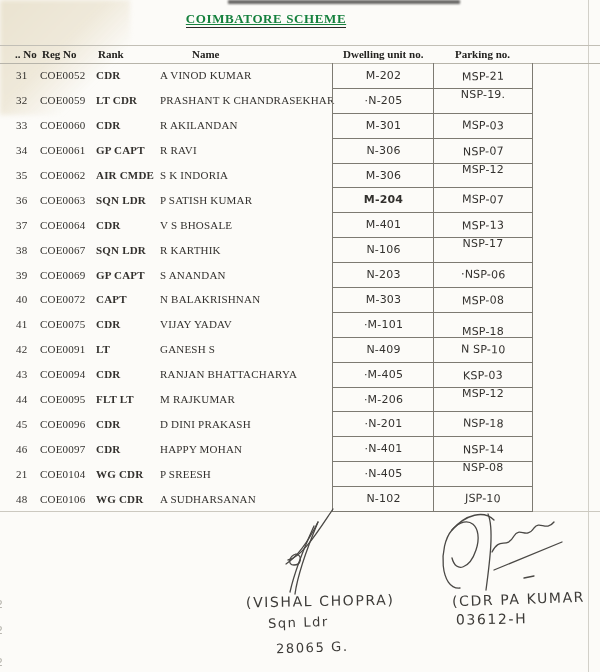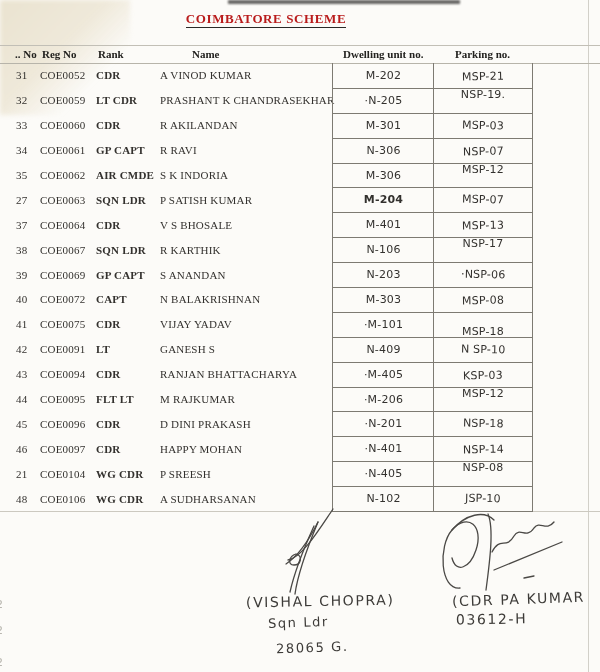--- a/index.html
+++ b/index.html
@@ -12,21 +12,21 @@
     background:linear-gradient(135deg,#eae3d0 0%,#efe9da 45%,rgba(252,251,248,0) 72%);
     filter:blur(2px);}
   .top-band{position:absolute;left:228px;top:0;width:232px;height:4px;background:#4c4b49;
     filter:blur(1px);opacity:.85;}
   .page-edge{position:absolute;left:588px;top:0;width:1px;height:672px;background:#d2d0c9;}
   .bleed-mark{position:absolute;left:-4px;width:10px;color:#b8b6af;font-size:11px;
     font-family:"DejaVu Sans",sans-serif;}
 
   
   .title{position:absolute;left:130px;top:11px;width:272px;text-align:center;
-    font-weight:bold;font-size:13px;letter-spacing:.6px;color:#b91c1c;}
+    font-weight:bold;font-size:13px;letter-spacing:.6px;color:#15803d;text-decoration:underline;}
   .title span{border-bottom:1.6px solid #2a2927;padding-bottom:1px;}
 
   
   .rule{position:absolute;left:0;width:600px;height:1px;background:#c2bfb6;}
   .rule.r-top{top:45px;}
   .rule.r-mid{top:63px;background:#b7b4aa;}
   .rule.r-bottom{top:511px;background:#ccc9c0;}
 
   .hdr{position:absolute;top:48px;font-weight:bold;font-size:11px;color:#23221f;white-space:nowrap;}
   .h-no{left:15px;}.h-reg{left:42px;}.h-rank{left:98px;}.h-name{left:192px;}
@@ -147,21 +147,21 @@
       <span class="c-name">S K INDORIA</span>
       <div class="cell c-dw">
         <span class="hand" style="position:static;transform:none;">M-306</span>
       </div>
       <div class="cell c-pk">
         <span class="hand" style="position:static;">MSP-12</span>
       </div>
     </div>
 
     <div class="row">
-      <span class="c-no">27</span>
+      <span class="c-no">36</span>
       <span class="c-reg">COE0063</span>
       <span class="c-rank">SQN LDR</span>
       <span class="c-name">P SATISH KUMAR</span>
       <div class="cell c-dw">
         <span class="hand" style="position:static;transform:none;font-weight:bold;">M-204</span>
       </div>
       <div class="cell c-pk">
         <span class="hand" style="position:static;">MSP-07</span>
       </div>
     </div>

